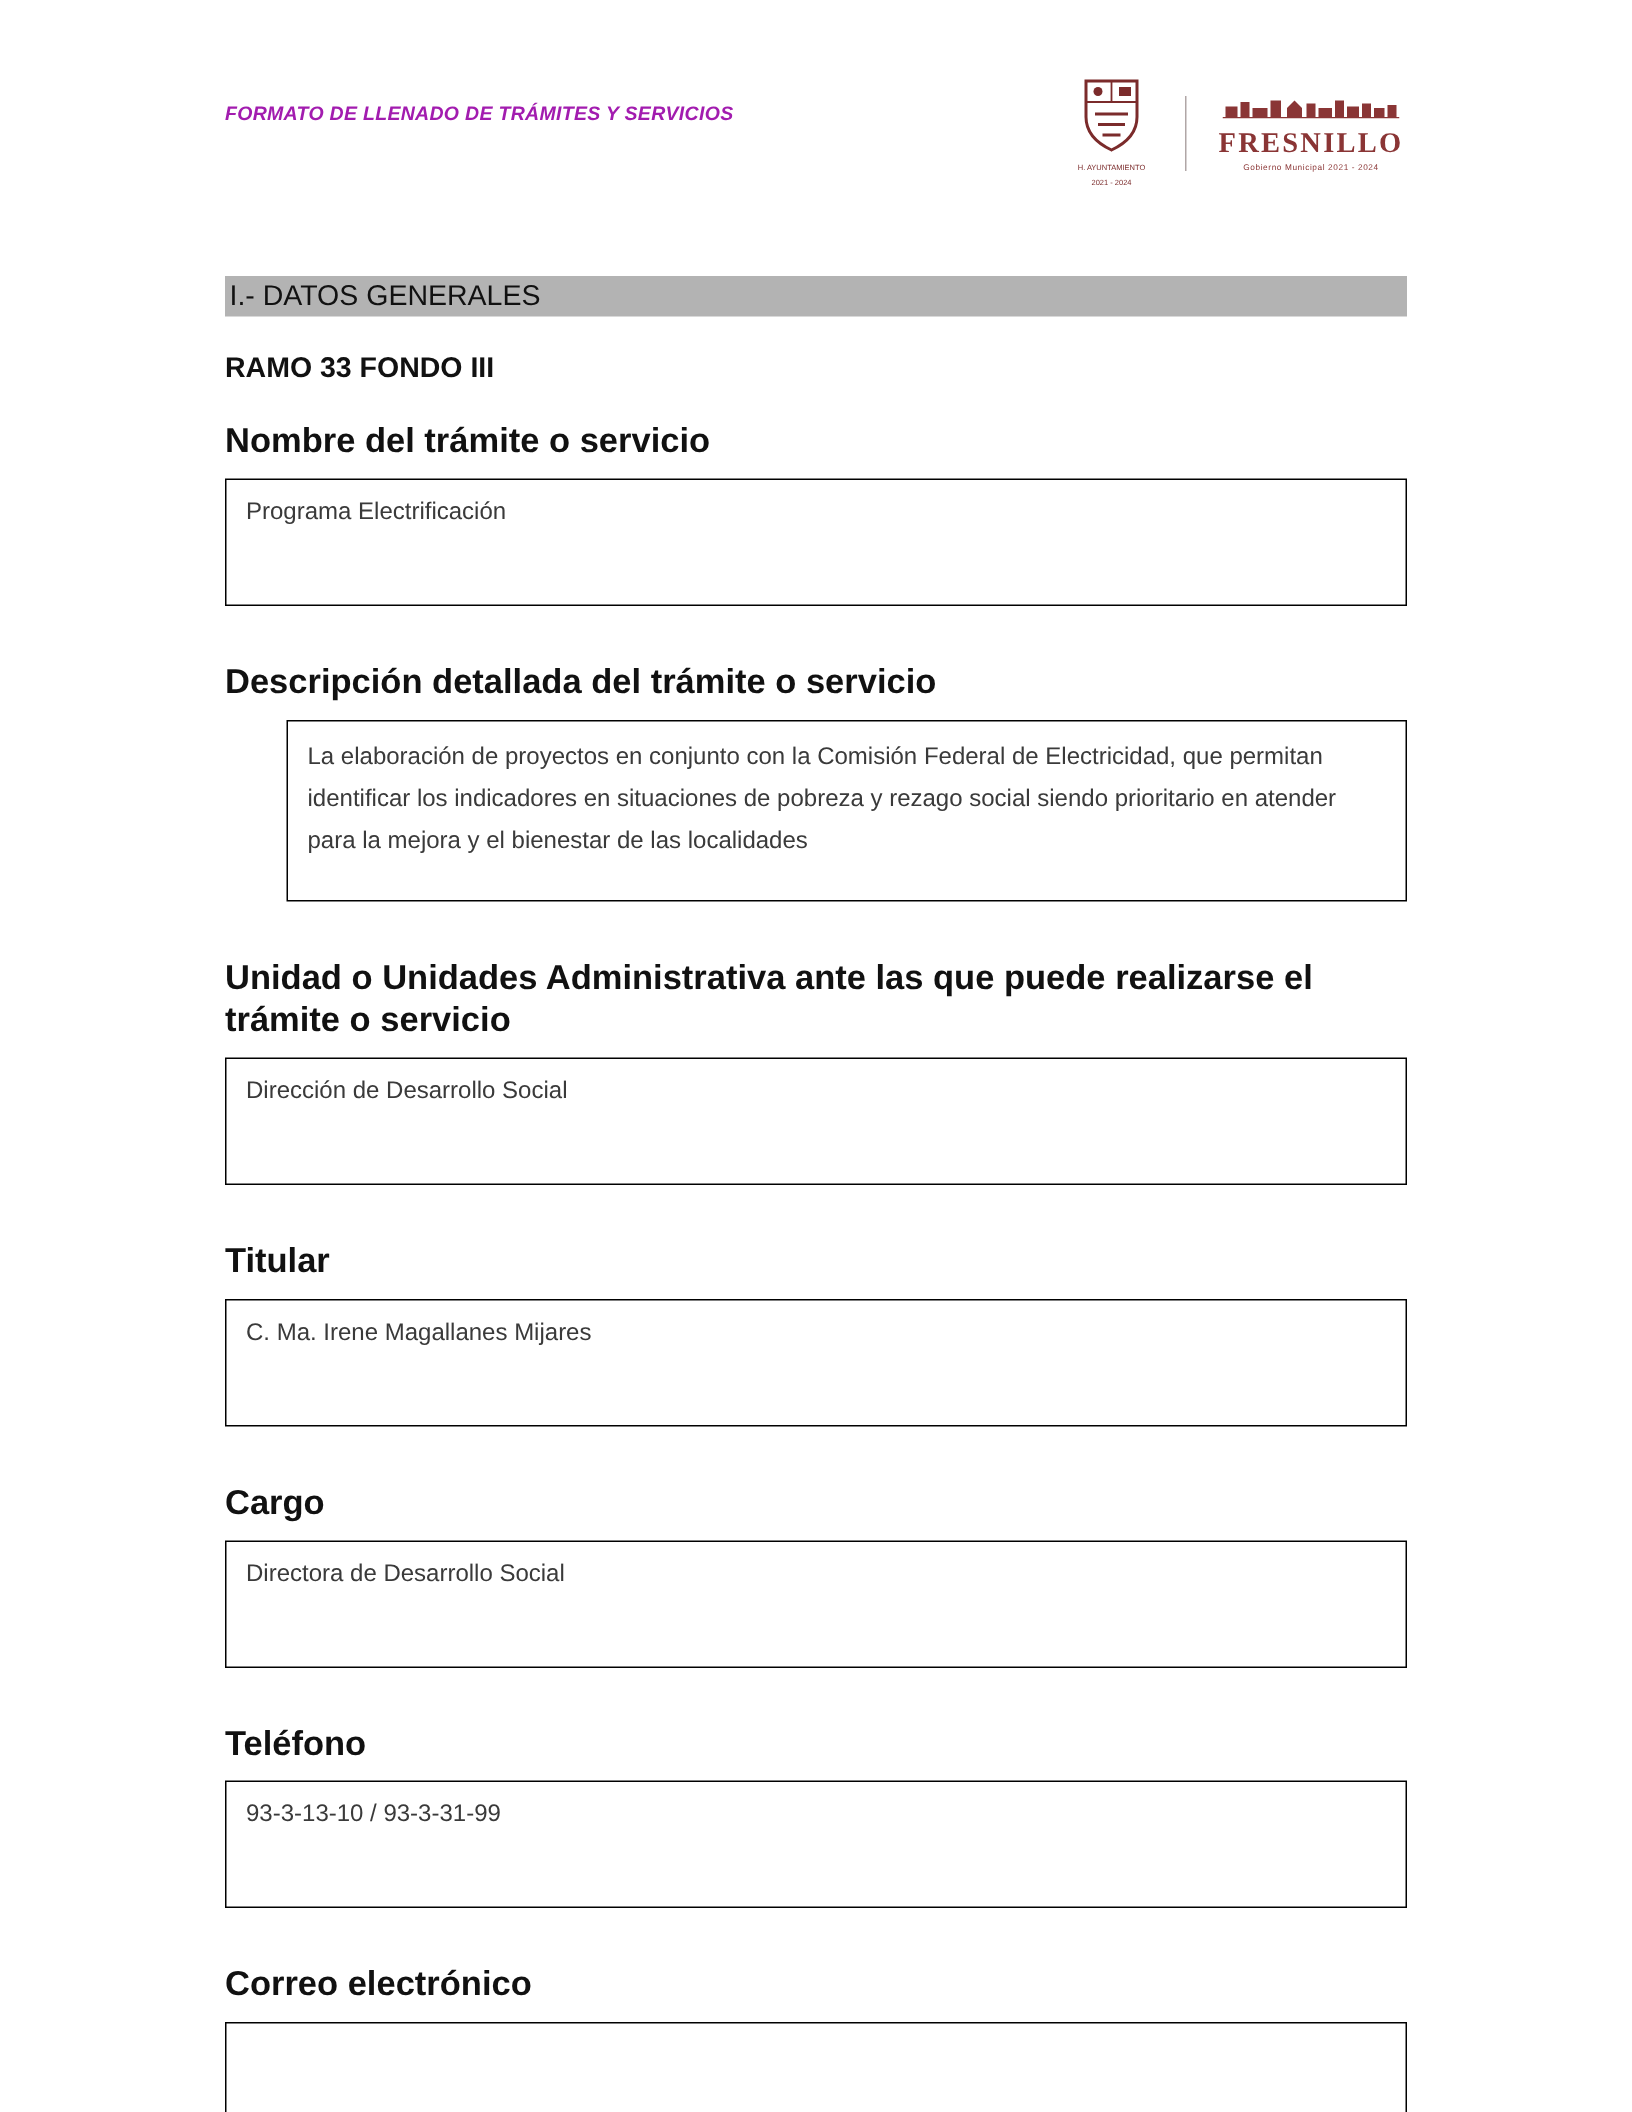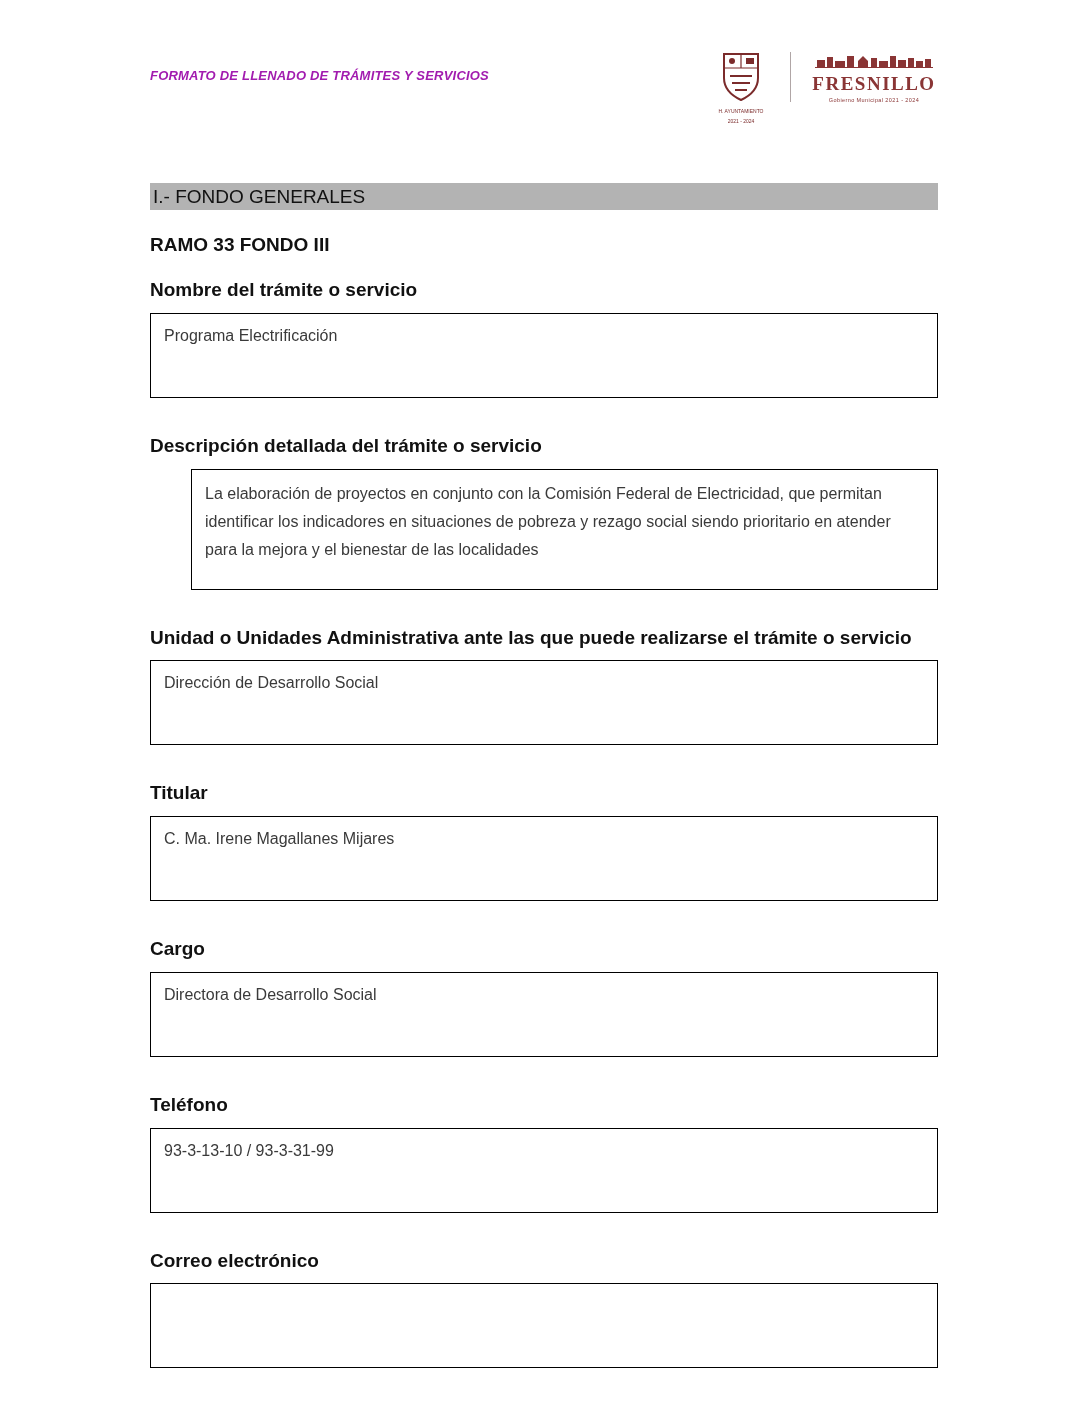--- a/index.html
+++ b/index.html
@@ -9,42 +9,42 @@
     font-family:"Liberation Sans","DejaVu Sans",sans-serif; color:#000;
   }
   .content { padding:52px 150px 60px 150px; }
 
   
   .header-row { display:flex; justify-content:space-between; align-items:flex-start; }
   .doc-title {
     font-size:13px; font-weight:bold; color:#a21caf; padding-top:16px;
     letter-spacing:0.2px; max-width:600px;font-style:italic;
   }
-  .logo { display:flex; align-items:flex-start; gap:19px; }
+  .logo { display:flex; align-items:center; gap:19px; }
   .crest-col { display:flex; flex-direction:column; align-items:center; width:60px; }
   .crest-caption { font-size:5px; color:#7b2b2b; text-align:center; line-height:1.5; margin-top:2px; }
   .logo-divider { width:1px; height:50px; background:#b0a6a6; }
   .brand-col { display:flex; flex-direction:column; align-items:center; width:128px; }
   .brand-name {
     font-family:"Liberation Serif","DejaVu Serif",serif; font-size:19px;
     letter-spacing:1.5px; color:#8a3535; font-weight:600; margin-top:1px; white-space:nowrap;
   }
   .brand-tagline { font-size:5.5px; color:#8a3535; margin-top:2px; letter-spacing:0.4px; }
 
   
   .section-bar {
     margin-top:58px; height:27px; line-height:27px; background:#b3b3b3;
     font-size:19px; color:#111; padding-left:3px;
   }
   .subsection { margin-top:24px; font-size:19px; font-weight:bold; color:#111; }
 
   
   .field { margin-top:36px; }
   .field--first { margin-top:22px; }
-  .field-label { font-size:19px; font-weight:bold; color:#111; line-height:1.25; margin-bottom:11px; }
+  .field-label { font-size:23px; font-weight:bold; color:#111; line-height:1.25; margin-bottom:11px; }
   .field-box {
     border:1.5px solid #000; background:#fff; padding:10px 13px;
     font-size:16px; color:#3a3a3a; line-height:1.5;
   }
   .box-standard { height:85px; }
   .box-tall { height:121px;margin-left:41px; }
   .box-tall .field-value { line-height:1.75; display:block; }
 </style>
 </head>
 <body>
@@ -92,21 +92,21 @@
                 <rect x="0" y="15" width="118" height="1"></rect>
               </g>
             </svg>
           </span>
           <div class="brand-name">FRESNILLO</div>
           <div class="brand-tagline">Gobierno Municipal 2021 - 2024</div>
         </div>
       </div>
     </div>
 
-    <div class="section-bar">I.- FONDO GENERALES</div>
+    <div class="section-bar">I.- DATOS GENERALES</div>
 
     <div class="subsection">RAMO 33 FONDO III</div>
 
     <div class="field field--first">
       <div class="field-label">Nombre del trámite o servicio</div>
       <div class="field-box box-standard">
         <span class="field-value">Programa Electrificación</span>
       </div>
     </div>
 

